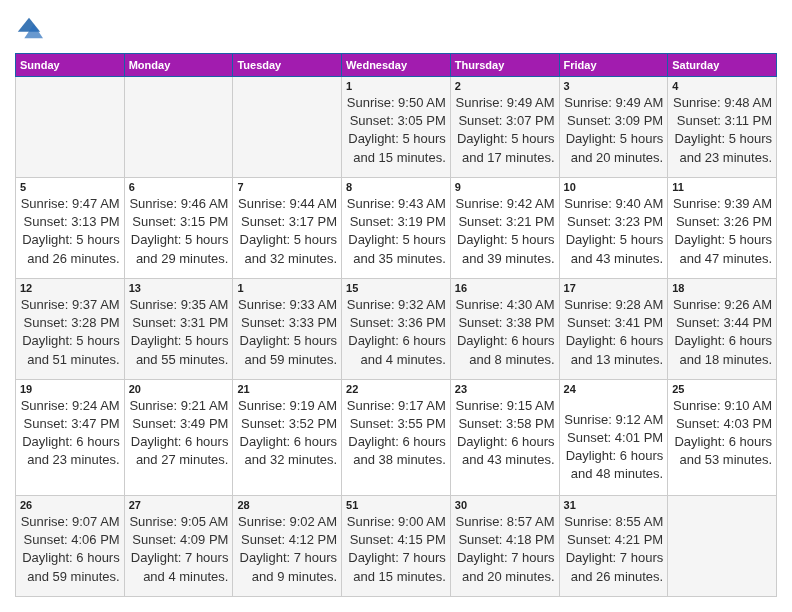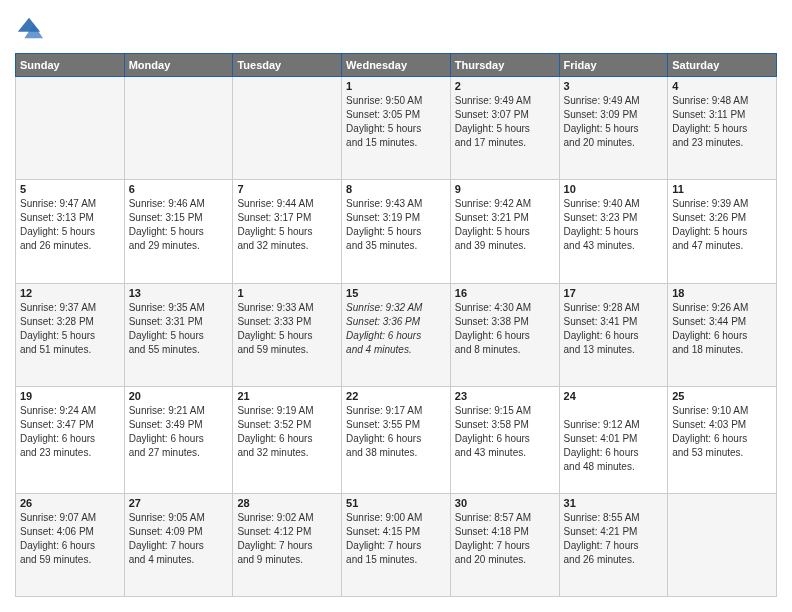--- a/index.html
+++ b/index.html
@@ -54,21 +54,21 @@
       color: #444;
     }
     .calendar {
       flex: 1;
       border: 1px solid #ccc;
       border-collapse: collapse;
       width: 100%;
       table-layout: fixed;
     }
     .calendar thead th {
-      background-color: #737373;
+      background-color: #a21caf;
       color: #fff;
       font-size: 11px;
       font-weight: bold;
       padding: 5px 4px;
       border: 1px solid #1a5fa8;
       text-align: left;
     }
     .calendar tbody td {
       vertical-align: top;
       border: 1px solid #ccc;
@@ -83,23 +83,24 @@
     .calendar tbody tr:nth-child(even) td {
       background-color: #fff;
     }
     .day-number {
       font-size: 11px;
       font-weight: bold;
       color: #222;
       margin-bottom: 2px;
     }
     .day-detail {
-      font-size: 10px;
+      font-size: 13px;
       line-height: 1.4;
       color: #333;
+      text-align: right;
     }
     .empty-cell {
       background-color: #f5f5f5;
     }
   </style>
 </head>
 <body>
 
 <div class="page">
   <div class="header">
@@ -234,21 +235,21 @@
           </td>
           <td>
             <div class="day-number">1</div>
             <div class="day-detail" style="white-space: pre-line;">Sunrise: 9:33 AM
 Sunset: 3:33 PM
 Daylight: 5 hours
 and 59 minutes.</div>
           </td>
           <td>
             <div class="day-number">15</div>
-            <div class="day-detail" style="white-space: pre-line; font-style: italic;">Sunrise: 9:32 AM
+            <div class="day-detail" style="white-space: pre-line;">Sunrise: 9:32 AM
 Sunset: 3:36 PM
 Daylight: 6 hours
 and 4 minutes.</div>
           </td>
           <td>
             <div class="day-number">16</div>
             <div class="day-detail" style="white-space: pre-line;">Sunrise: 4:30 AM
 Sunset: 3:38 PM
 Daylight: 6 hours
 and 8 minutes.</div>

